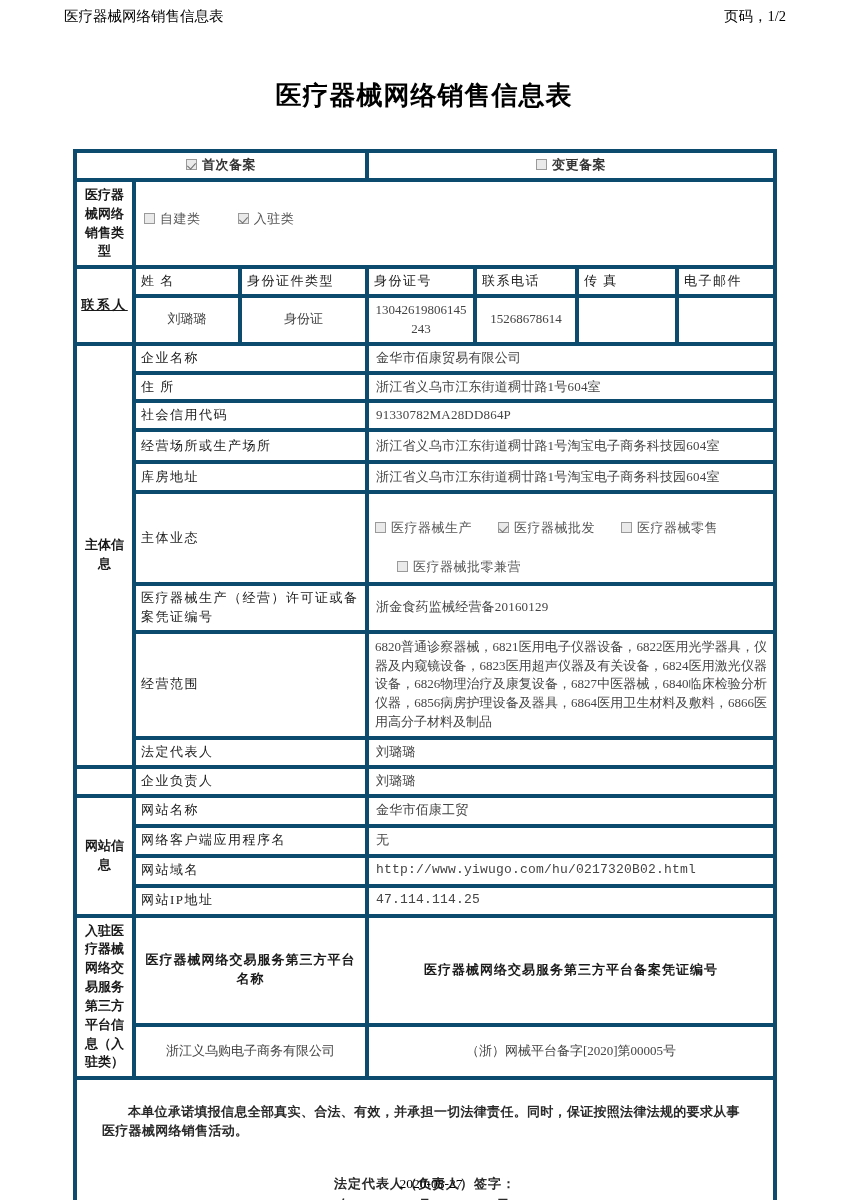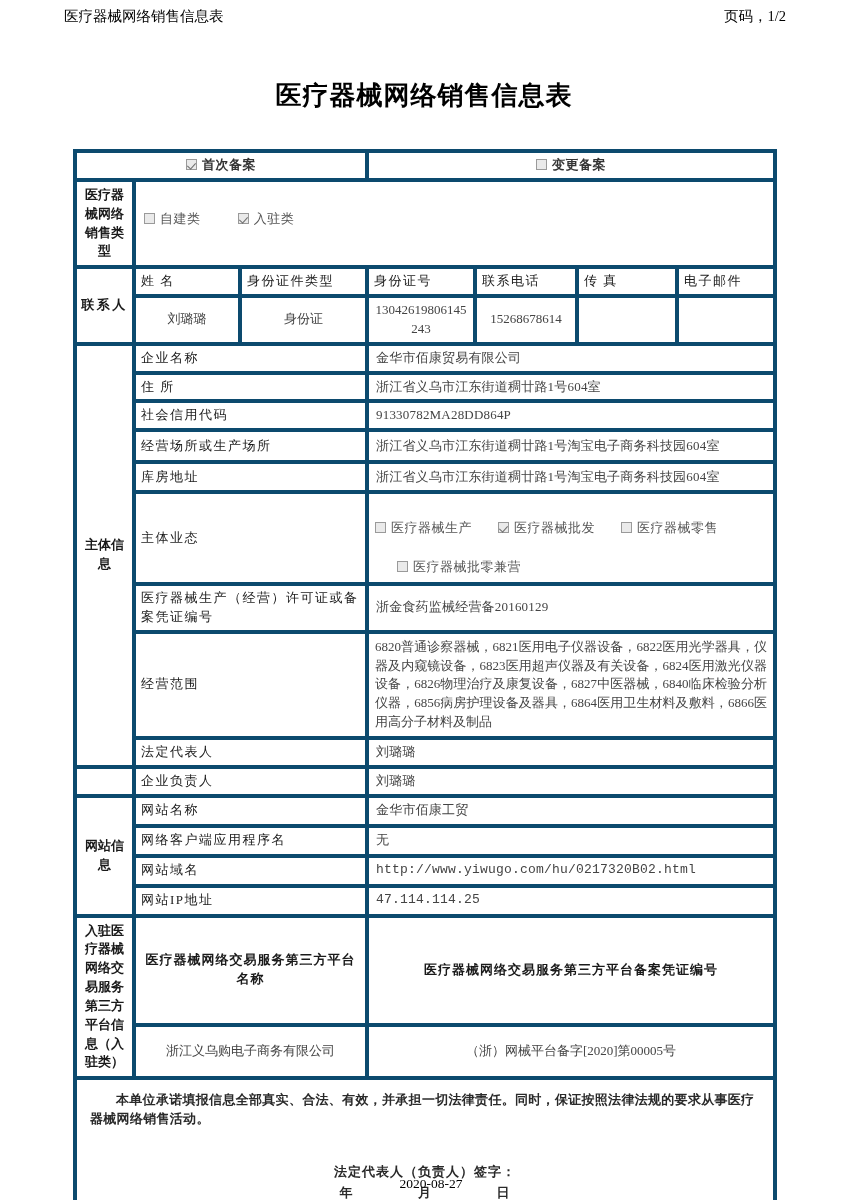--- a/index.html
+++ b/index.html
@@ -60,21 +60,21 @@
   }
   
   table.form { border: 1.5px solid #111; }
 
   .lbl {
     text-align: left;
     font-weight: normal;
     color: #1a1a1a;
     letter-spacing: 1.5px;
   }
-  .lbl-wide { letter-spacing: 2.5px; }
+  .lbl-wide { letter-spacing: 2.5px; text-decoration: underline; }
   .val {
     color: #444;
     padding-left: 7px !important;
     letter-spacing: 0.2px;
   }
   .val-center { text-align: center; color: #444; }
   .mono {
     font-family: "Liberation Mono", "DejaVu Sans Mono", monospace;
     font-size: 12.5px;
     color: #444;
@@ -135,21 +135,21 @@
 
   .pf-head { text-align: center; font-weight: bold; letter-spacing: 1px; color: #1a1a1a; }
 
   .declare {
     padding: 7px 9px 7px 9px !important;
     line-height: 1.6;
     color: #2a2a2a;
     font-weight: bold;
     letter-spacing: 0.3px;
   }
-  .declare p { margin: 4px; text-indent: 2em; }
+  .declare p { margin: 16px; text-indent: 2em; }
   .sign-block {
     margin-top: 34px;
     text-align: center;
     font-weight: bold;
     letter-spacing: 1px;
   }
   .sign-line2 {
     margin-top: 2px;
     letter-spacing: 1px;
   }

